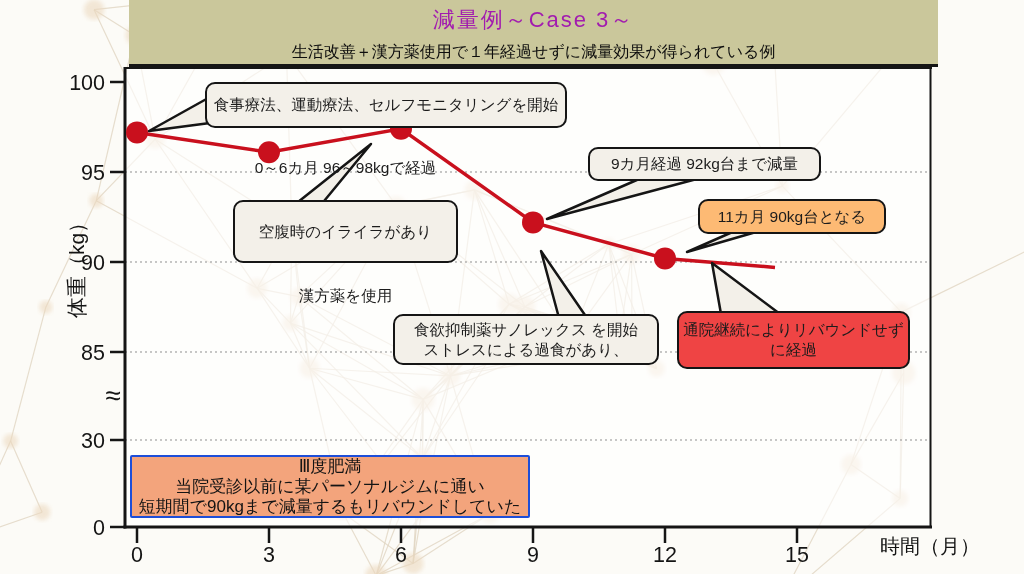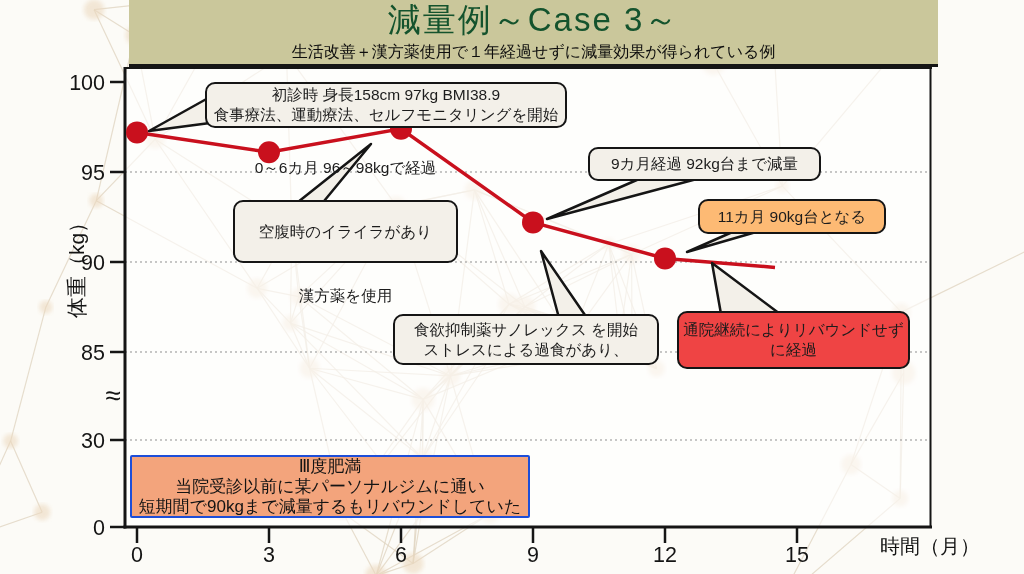--- a/index.html
+++ b/index.html
@@ -2,21 +2,21 @@
 <html><head>
 <meta charset="utf-8">
 <style>
   * { margin:0; padding:0; box-sizing:border-box; }
   html,body { width:1024px; height:574px; }
   body { font-family:"Liberation Sans","DejaVu Sans",sans-serif; overflow:hidden; background:#fcfbf7; }
   #stage { position:relative; width:1024px; height:574px; background:#fcfbf7; }
   #chart-svg { position:absolute; left:0; top:0; z-index:1; }
   #header { position:absolute; left:129px; top:0; width:809px; height:67px;
             background:#cac79b; border-bottom:3px solid #151515; text-align:center; z-index:2; }
-  #title { font-size:33px; line-height:40px; letter-spacing:2px; color:#14532d; font-weight:500; }
+  #title { font-size:22px; line-height:40px; letter-spacing:2px; color:#a21caf; font-weight:500; }
   #subtitle { font-size:16px; line-height:24px; color:#0d0d0d; }
   .callout { position:absolute; z-index:3; background:#f3f0e9; border:2.5px solid #151515;
              border-radius:10px; display:flex; flex-direction:column; align-items:center;
              justify-content:center; text-align:center; font-size:15.5px; line-height:20px; color:#1c1c1c; }
   .callout div { white-space:nowrap; }
   #co1 { left:205px; top:82px;  width:362px; height:46px; }
   #co2 { left:233px; top:200px; width:225px; height:63px; }
   #co3 { left:588px; top:147px; width:233px; height:34px; }
   #co4 { left:698px; top:199px; width:188px; height:35px; }
   #co5 { left:393px; top:314px; width:266px; height:51px; }
@@ -303,21 +303,20 @@
 
   <div id="header" style="background: rgb(202, 199, 155);">
     <div id="title">減量例～Case 3～</div>
     <div id="subtitle">生活改善＋漢方薬使用で１年経過せずに減量効果が得られている例</div>
   </div>
 
   <div id="ylabel">体重（kg）</div>
   <div id="xlabel">時間（月）</div>
 
   <div class="callout" id="co1" style="background: rgb(243, 240, 233);">
-    <div>初診時 身長158cm 97kg BMI38.9</div>
     <div>食事療法、運動療法、セルフモニタリングを開始</div>
   </div>
   <div class="callout" id="co2" style="background: rgb(243, 240, 233); gap: 44px;">
     <div>0～6カ月 96～98kgで経過</div>
     <div>空腹時のイライラがあり</div>
     <div>漢方薬を使用</div>
   </div>
   <div class="callout" id="co3" style="background: rgb(243, 240, 233); text-align: right;">
     <div>9カ月経過 92kg台まで減量</div>
   </div>

